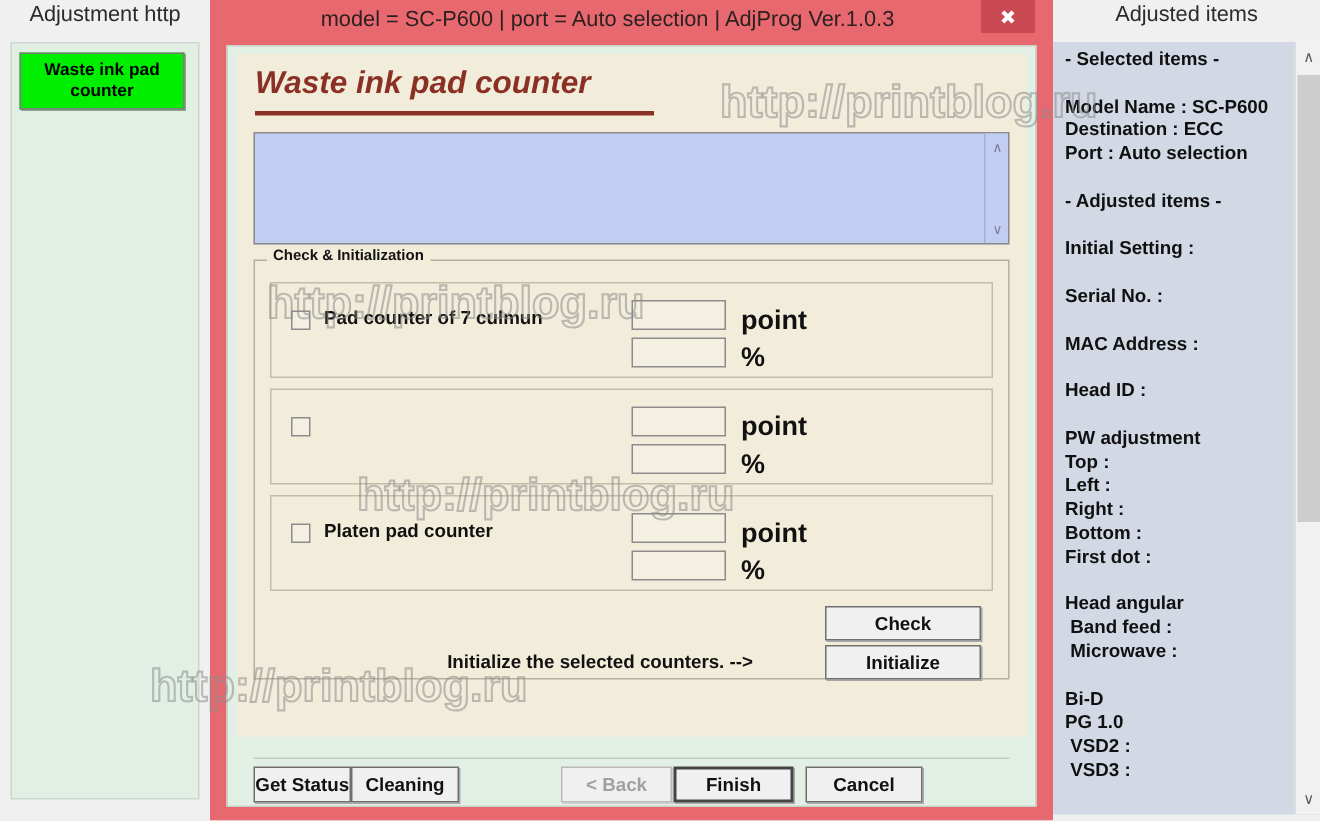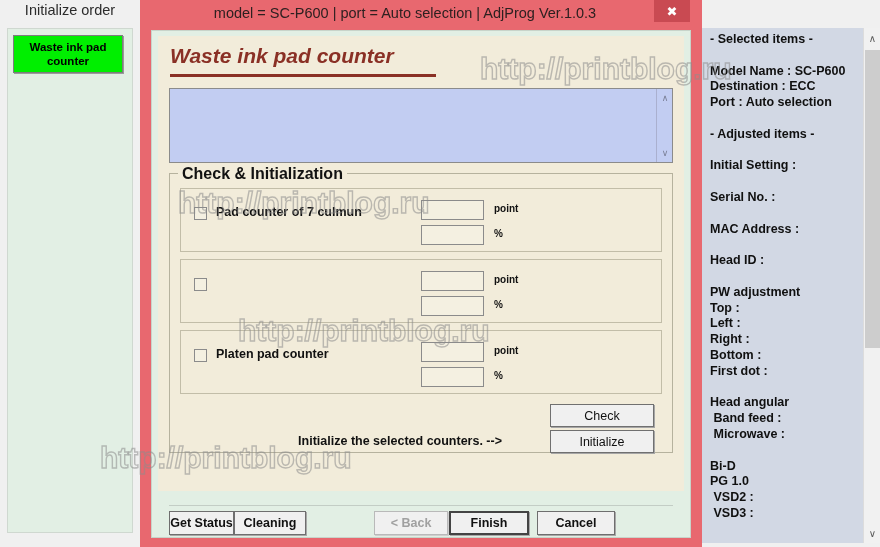--- a/index.html
+++ b/index.html
@@ -166,21 +166,21 @@
     left: 11px; top: 137px;
     width: 504px; height: 280px;
     border: 1px solid #b6b29e;
     box-sizing: border-box;
   }
   #groupbox-legend {
     position: absolute;
     left: 8px; top: -9px;
     background: #f2ecda;
     padding: 0 4px;
-    font-size: 16px;
+    font-size: 10px;
     font-weight: bold;
     color: #121212;
     font-family: "Liberation Sans", sans-serif;
   }
 
   .counter-row {
     position: absolute;
     left: 10px;
     width: 482px; height: 64px;
     border: 1px solid #c2bda8;
@@ -218,21 +218,21 @@
     font-size: 12px;
     padding: 0 3px;
     color: #111;
     font-family: "Liberation Sans", sans-serif;
   }
   .row-input.pt { top: 11px; }
   .row-input.pc { top: 36px; }
   .row-unit {
     position: absolute;
     left: 313px;
-    font-size: 10px;
+    font-size: 18px;
     font-weight: bold;
     color: #111;
     font-family: "Liberation Sans", sans-serif;
   }
   .row-unit.pt { top: 14px; }
   .row-unit.pc { top: 39px; }
 
   
   .action-row {
     position: absolute;
@@ -252,21 +252,21 @@
   }
   .action-btn {
     position: absolute;
     right: 8px; top: 0;
     width: 104px; height: 23px;
     background: #f0f0f0;
     border: 1px solid #707070;
     box-shadow: 1px 1px 0 #a6a6a6;
     box-sizing: border-box;
     font-size: 12.5px;
-    font-weight: normal;
+    font-weight: bold;
     color: #111;
     display: flex; align-items: center; justify-content: center;
     cursor: pointer;
     font-family: "Liberation Sans", sans-serif;
   }
 
   
   #bottom-sep {
     position: absolute;
     left: 17px; top: 474px;
@@ -368,21 +368,21 @@
   #wm-2 { left: 178px; top: 186px; font-size: 30px; }
   #wm-3 { left: 238px; top: 314px; font-size: 30px; }
   #wm-4 { left: 100px; top: 441px; font-size: 30px; }
 </style>
 </head>
 <body>
 
 <div id="root">
 
   <div id="left-panel">
-    <div id="left-title">Initialize order</div>
+    <div id="left-title">Adjustment http</div>
     <div id="left-list">
       <div id="waste-ink-btn">Waste ink pad counter</div>
     </div>
   </div>
 
   <div id="dialog">
 
     <div id="dialog-titlebar">
       <div id="dialog-title-text">model = SC-P600 | port = Auto selection | AdjProg Ver.1.0.3</div>
       <div id="dialog-close">✖</div>
@@ -448,20 +448,21 @@
       <div class="nav-btn" id="btn-get-status">Get Status</div>
       <div class="nav-btn" id="btn-cleaning">Cleaning</div>
       <div class="nav-btn" id="btn-back">&lt; Back</div>
       <div class="nav-btn" id="btn-finish">Finish</div>
       <div class="nav-btn" id="btn-cancel">Cancel</div>
 
     </div>
   </div>
 
   <div id="right-panel">
+    <div id="right-title">Adjusted items</div>
     <div id="right-list">
       <div id="right-items">- Selected items -
 
 Model Name : SC-P600
 Destination : ECC
 Port : Auto selection
 
 - Adjusted items -
 
 Initial Setting :

